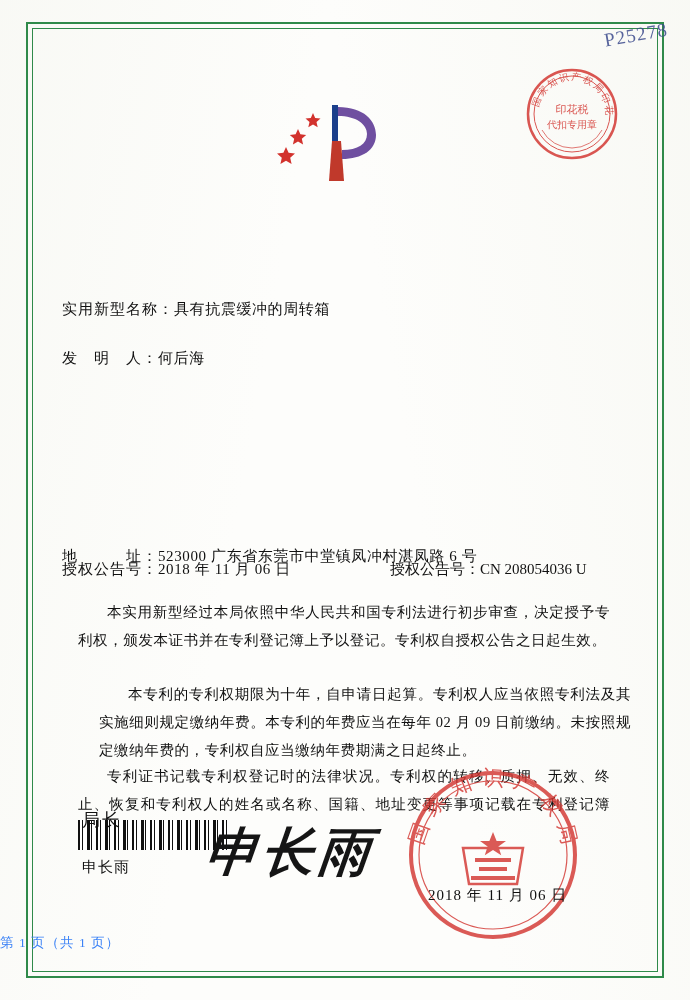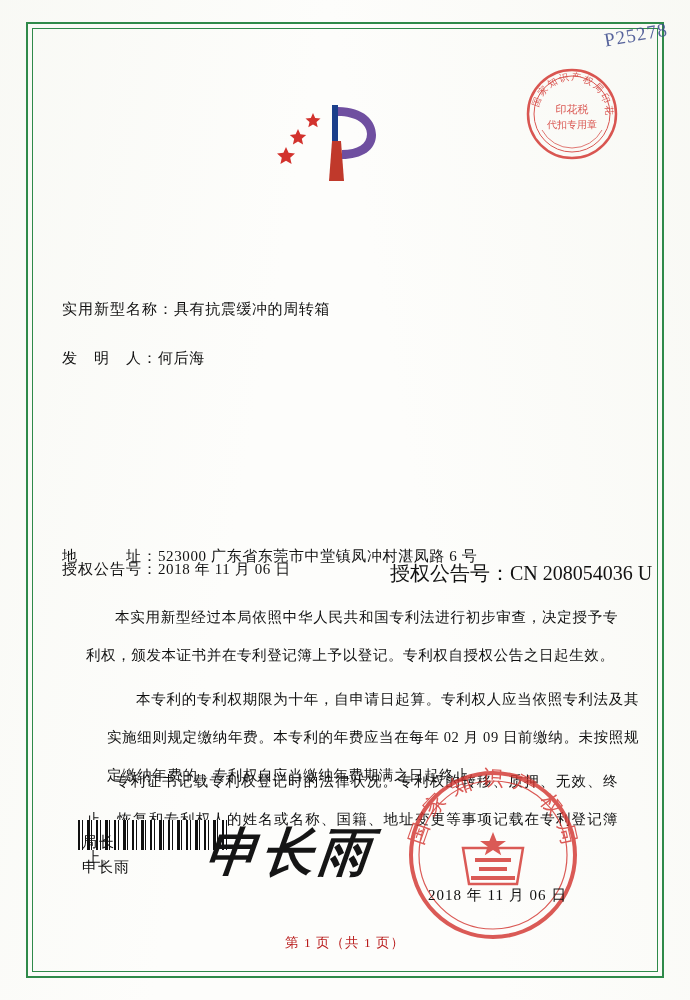--- a/index.html
+++ b/index.html
@@ -114,29 +114,29 @@
     letter-spacing: .6px;
   }
 
   #f-name   { top: 300px; }
   #f-inv    { top: 349px; }
   #f-pat    { top: 392px; }
   #f-appdate{ top: 437px; }
   #f-owner  { top: 481px; }
   #f-addr   { top: 521px; margin-top: 26px; }
   #f-grant  { top: 560px; }
-  #f-grantno{ position:absolute; left: 390px; top: 560px; font-size: 20px; color:#111; white-space: nowrap; }
+  #f-grantno{ position:absolute; left: 390px; top: 560px; font-size: 15px; color:#111; white-space: nowrap; }
 
   
   .para {
     position: absolute;
-    left: 86px;
+    left: 78px;
     width: 532px;
     font-size: 14.5px;
-    line-height: 38px;
+    line-height: 28px;
     color: #111;
     text-align: justify;
     text-indent: 29px;
     letter-spacing: .6px;
   }
   #p1 { top: 598px; }
   #p2 { top: 680px; margin-left: 21px; }
   #p3 { top: 762px; }
 
   
@@ -146,22 +146,22 @@
     width: 150px; height: 30px;
     background:
       repeating-linear-gradient(90deg,
         #111 0 2px, #fff 2px 4px, #111 4px 5px, #fff 5px 9px,
         #111 9px 12px, #fff 12px 13px, #111 13px 14px, #fff 14px 18px);
   }
 
   
   #sig-label {
     position: absolute;
-    left: 82px; top: 833px;
-    font-size: 15px;
+    left: 82px; top: 808px;
+    font-size: 18px;
     letter-spacing: 2px;
     color: #111;
   }
   #sig-name {
     position: absolute;
     left: 82px; top: 858px;
     font-size: 15px;
     letter-spacing: 1px;
     color: #111;
   }
@@ -193,23 +193,22 @@
     color: #111;
     letter-spacing: 1px;
     white-space: nowrap;
     z-index: 5;
   }
 
   
   #page-footer {
     position: absolute;
     left: 0; right: 0; top: 934px;
-    text-align: center;
     font-size: 13.5px;
-    color: #b91c1c;
+    color: #3b82f6;
     letter-spacing: 1px;
   }
 </style>
 </head>
 <body>
 
 <div id="sheet">
   <div id="paper-tint"></div>
 
   <div id="frame-outer"></div>

